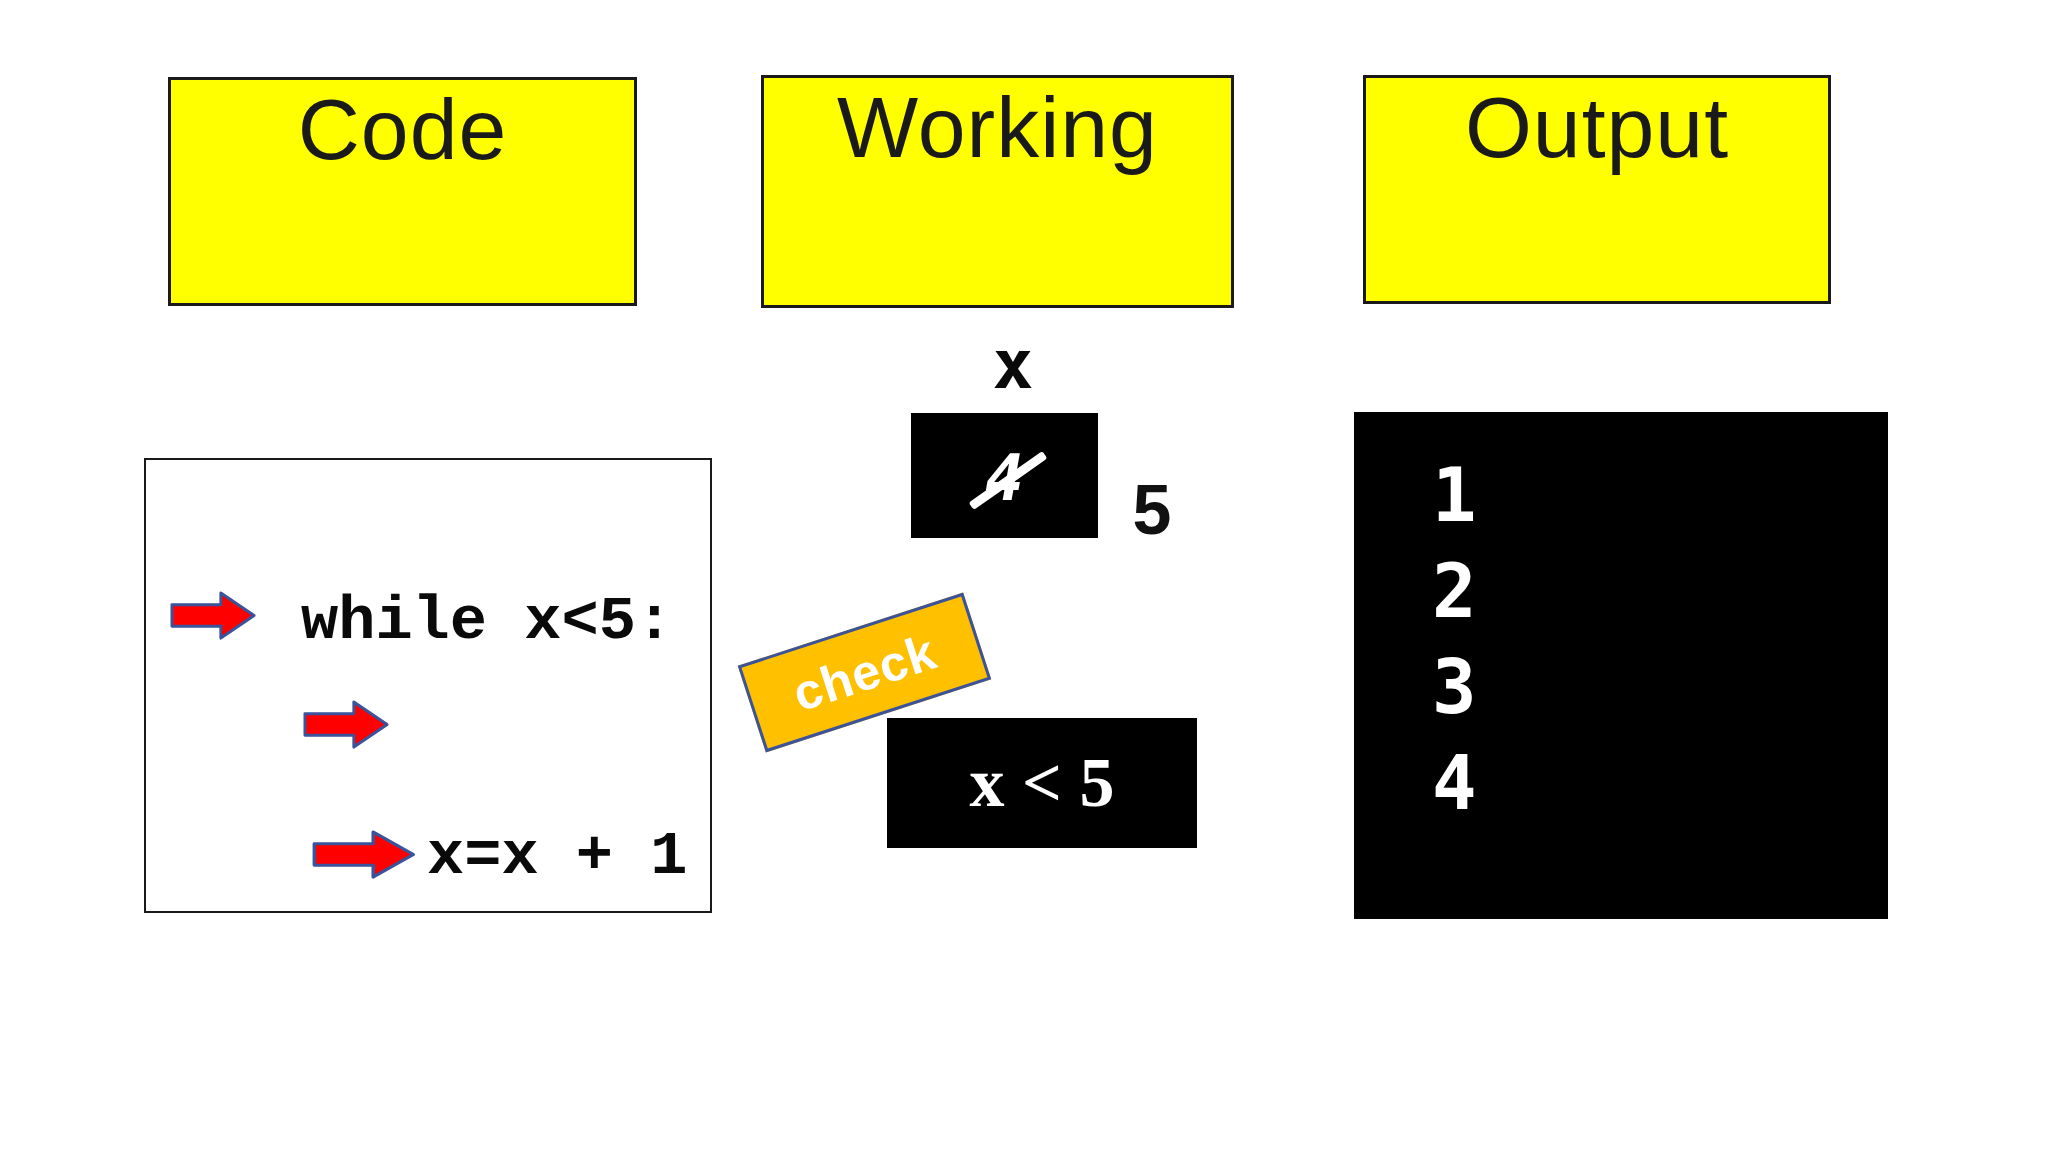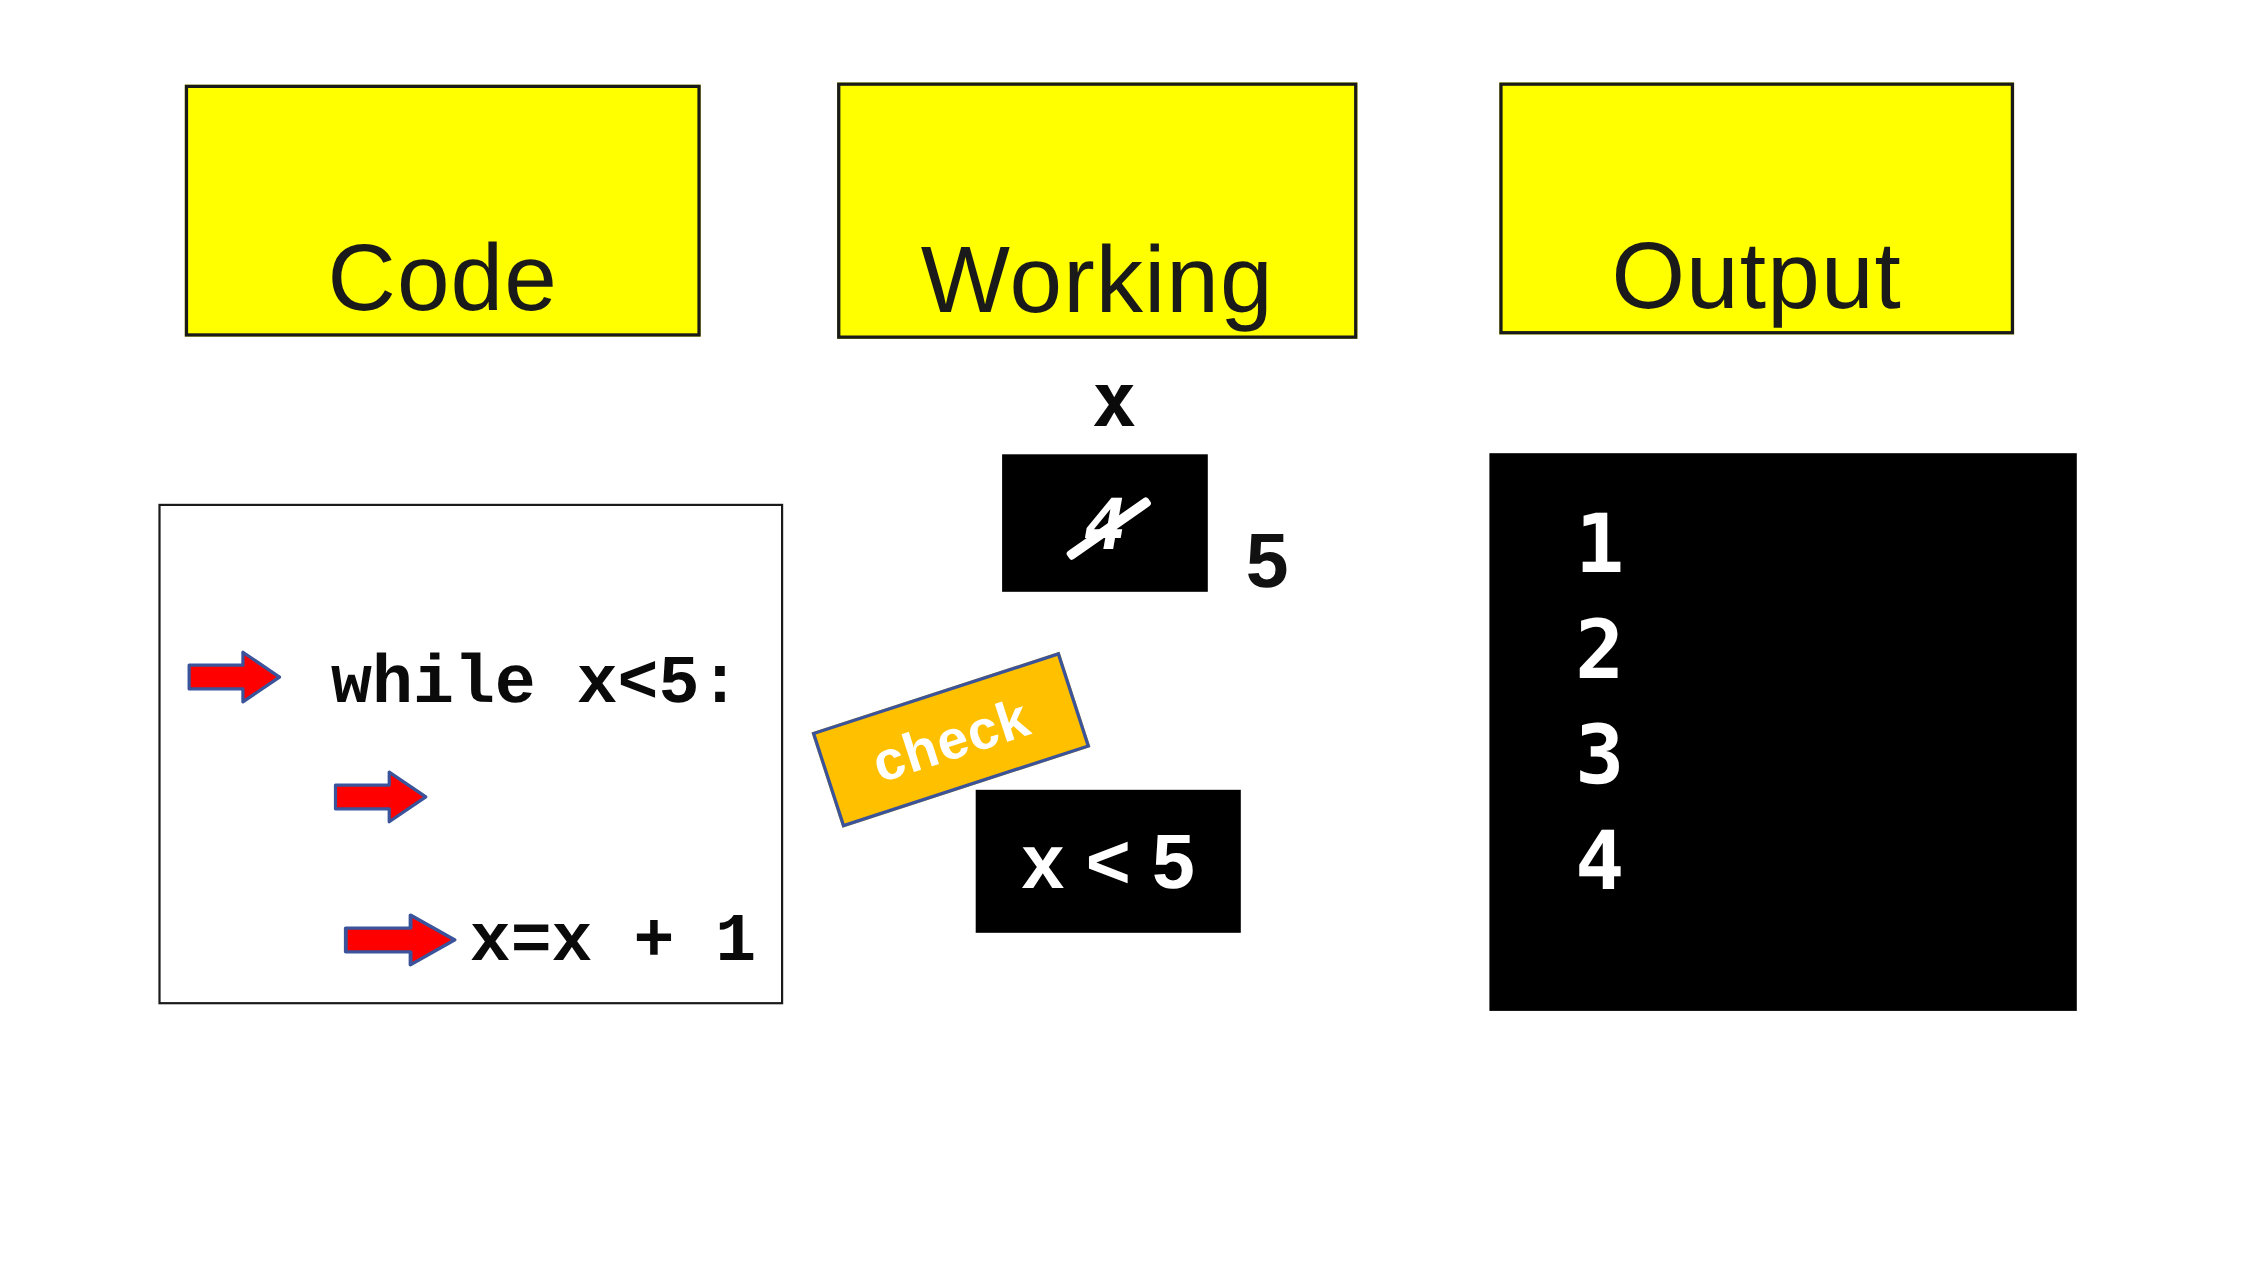--- a/index.html
+++ b/index.html
@@ -3,21 +3,21 @@
 <meta charset="utf-8">
 <style>
   html,body{margin:0;padding:0;background:#ffffff;}
   .stage{
     position:relative;width:2048px;height:1152px;background:#ffffff;
     overflow:hidden;font-family:"Liberation Sans",sans-serif;
   }
   
   .hdr{
     position:absolute;background:#FFFF00;border:3px solid #1a1a1a;
-    display:flex;align-items:flex-end;justify-content:center;
+    display:flex;align-items:flex-start;justify-content:center;
     font-size:86px;color:#1a1a1a;letter-spacing:1px;
   }
   .hdr-code{left:168px;top:77px;width:463px;height:223px;}
   .hdr-working{left:761px;top:75px;width:467px;height:227px;}
   .hdr-output{left:1363px;top:75px;width:462px;height:223px;}
 
   
   .code-panel{
     position:absolute;left:144px;top:458px;width:568px;height:455px;
     background:#ffffff;border:2px solid #1a1a1a;box-sizing:border-box;
@@ -58,23 +58,23 @@
     font-size:70px;font-weight:600;color:#111111;
   }
   .check-tag{
     position:absolute;left:746px;top:627px;width:237px;height:91px;
     background:#FFC000;border:3px solid #3A539B;box-sizing:border-box;
     transform:rotate(-18deg);
     display:flex;align-items:center;justify-content:center;
     font-size:50px;font-weight:bold;color:#ffffff;letter-spacing:1px;
   }
   .cond-box{
-    position:absolute;left:887px;top:718px;width:241px;height:130px;
+    position:absolute;left:887px;top:718px;width:310px;height:130px;
     background:#000000;display:flex;align-items:center;justify-content:center;
-    font-family:Liberation Sans, sans-serif;font-weight:bold;
+    font-family:Liberation Serif, serif;font-weight:bold;
     font-size:70px;color:#ffffff;white-space:pre;
   }
   .true-label{
     position:absolute;left:872px;top:888px;width:280px;text-align:center;
     font-family:"Liberation Mono",monospace;font-weight:bold;
     font-size:72px;color:#00A651;
   }
 
   
   .output-panel{

